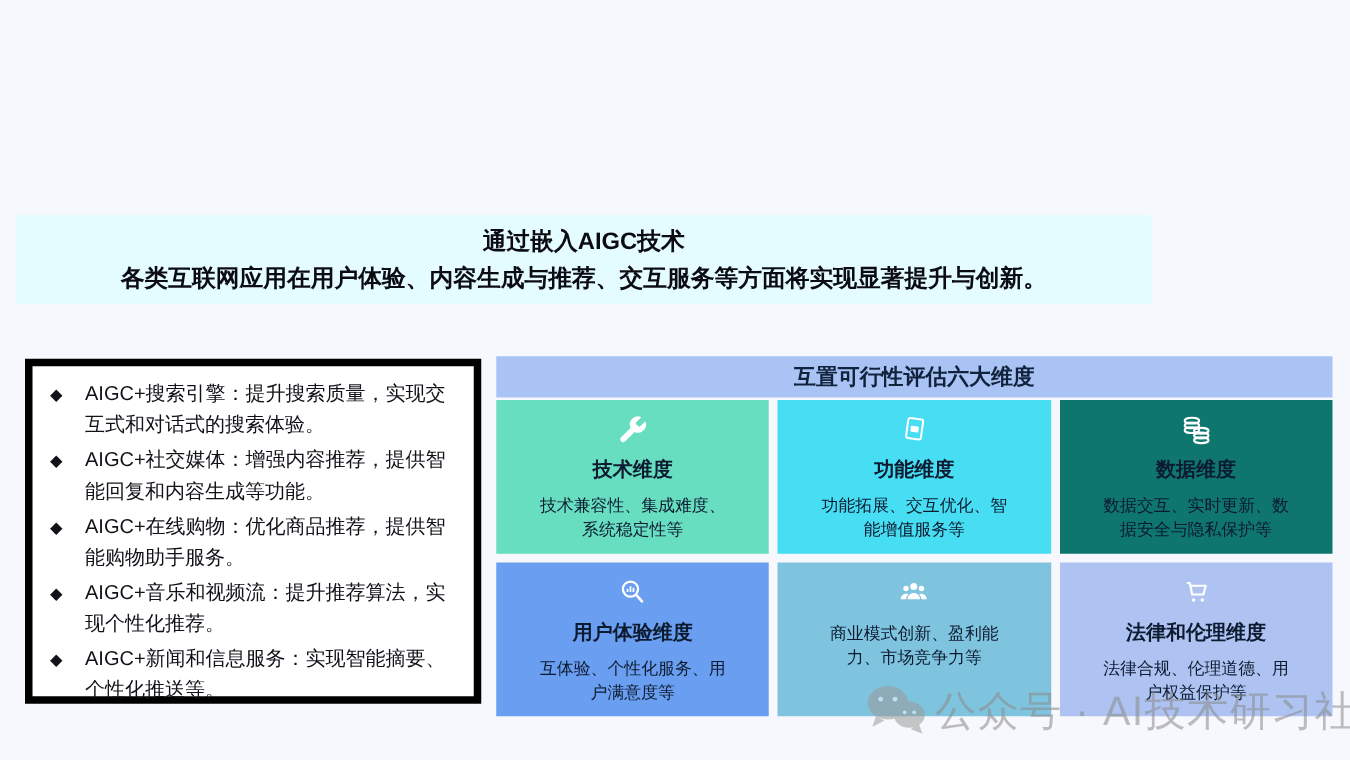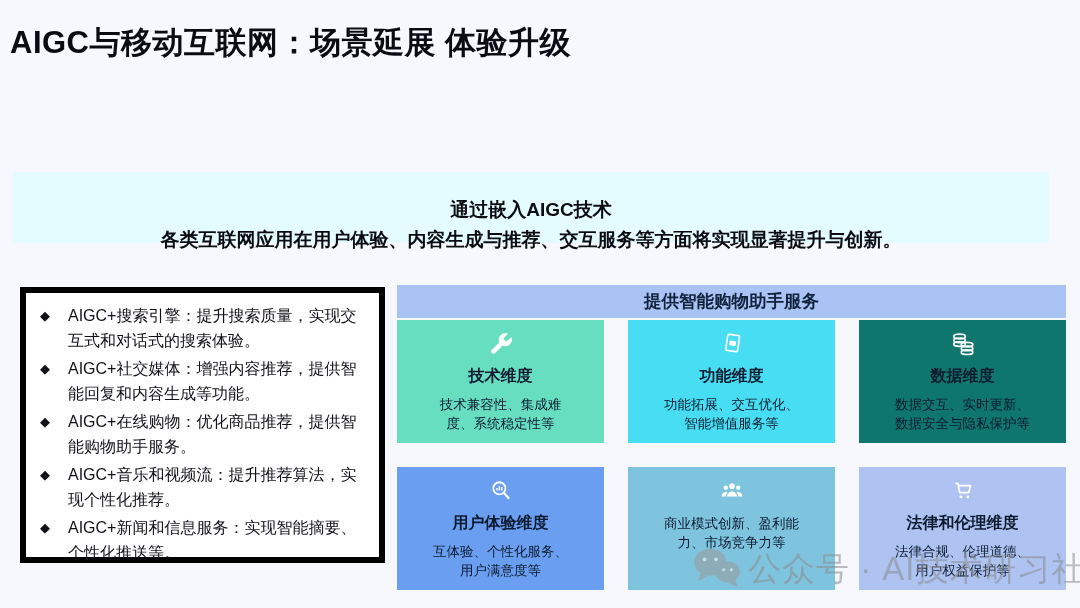--- a/index.html
+++ b/index.html
@@ -4,65 +4,64 @@
 <style>
   * { margin:0; padding:0; box-sizing:border-box; }
   html,body { width:1080px; height:608px; }
   body { font-family:"Liberation Sans","DejaVu Sans",sans-serif; }
   .slide { position:relative; width:1080px; height:608px; background:#F6F8FD; overflow:hidden; }
 
   .title { position:absolute; left:10px; top:22px; font-size:31px; font-weight:bold; color:#0b0b12; letter-spacing:.5px; }
 
   .intro { position:absolute; left:14px; top:88px; width:1052px; font-size:19px; line-height:34px; color:#15151f; text-indent:2.6em; }
 
-  .highlight { position:absolute; left:13px; top:172px; width:1036px; height:71px; background:#E4FBFF; text-align:center; padding-top:26px; }
+  .highlight { position:absolute; left:13px; top:172px; width:908px; height:71px; background:#E4FBFF; text-align:center; padding-top:10px; }
   .highlight .l1, .highlight .l2 { font-size:19px; font-weight:bold; color:#0b0b12; line-height:24px; }
   .highlight .l2 { margin-top:6px; }
 
   .left-panel { position:absolute; left:20px; top:287px; width:365px; height:276px; background:#ffffff; border:6px solid #000000; padding:10px 8px 0 12px; }
   .bullet-list { list-style:none; }
   .bullet-item { position:relative; padding-left:30px; font-size:16px; line-height:25px; color:#111118; margin-bottom:3px; }
   .bullet-item::before { content:"◆"; position:absolute; left:2px; top:0; font-size:13px; color:#111118; }
 
   .right-panel { position:absolute; left:397px; top:285px; width:669px; }
   .rp-header { height:33px; line-height:33px; text-align:center; font-size:17.5px; font-weight:bold; color:#10223c; }
-  .grid { margin-top:2px; display:grid; grid-template-columns:repeat(3,1fr); gap:24px; }
+  .grid { margin-top:2px; display:grid; grid-template-columns:repeat(3,1fr); gap:7px; }
   .card { height:123px; text-align:center; padding-top:9px; color:#0d1b30; }
   .card .icon { height:30px; display:flex; justify-content:center; align-items:center; }
   .card .card-title { font-size:16px; font-weight:bold; margin-top:7px; }
   .card .card-desc { font-size:13.5px; line-height:19px; margin-top:8px; padding:0 31px; }
 
   .watermark { position:absolute; left:692px; top:546px; display:flex; align-items:center; gap:6px; opacity:.55; z-index:5; }
   .watermark .wm-text { font-size:33px; color:#8b8b8b; letter-spacing:1px; white-space:nowrap; }
 </style>
 </head>
 <body>
 
 <div class="slide">
 
-  <h1 class="title">AIGC与移动互联网：场景延展 体验升级</h1>
 
 
   <div class="highlight" style="background: rgb(228, 251, 255);">
     <div class="l1">通过嵌入AIGC技术</div>
     <div class="l2">各类互联网应用在用户体验、内容生成与推荐、交互服务等方面将实现显著提升与创新。</div>
   </div>
 
   <div class="left-panel">
     <ul class="bullet-list">
       <li class="bullet-item">AIGC+搜索引擎：提升搜索质量，实现交互式和对话式的搜索体验。</li>
       <li class="bullet-item">AIGC+社交媒体：增强内容推荐，提供智能回复和内容生成等功能。</li>
       <li class="bullet-item">AIGC+在线购物：优化商品推荐，提供智能购物助手服务。</li>
       <li class="bullet-item">AIGC+音乐和视频流：提升推荐算法，实现个性化推荐。</li>
       <li class="bullet-item">AIGC+新闻和信息服务：实现智能摘要、个性化推送等。</li>
     </ul>
   </div>
 
   <div class="right-panel">
-    <div class="rp-header" style="background: rgb(169, 195, 245);">提供智能购物助手服务</div>
+    <div class="rp-header" style="background: rgb(169, 195, 245);">互置可行性评估六大维度</div>
     <div class="grid">
 
       <div class="card" style="background: rgb(104, 222, 193);">
         <div class="icon">
           <svg width="26" height="26" viewBox="0 0 24 24">
               <path d="M14.7 6.3a1 1 0 0 0 0 1.4l1.6 1.6a1 1 0 0 0 1.4 0l3.77-3.77a6 6 0 0 1-7.94 7.94l-6.91 6.91a2.12 2.12 0 0 1-3-3l6.91-6.91a6 6 0 0 1 7.94-7.94l-3.76 3.76z" fill="#fff"></path>
             </svg>
         </div>
         <div class="card-title">技术维度</div>
         <div class="card-desc">技术兼容性、集成难度、系统稳定性等</div>

